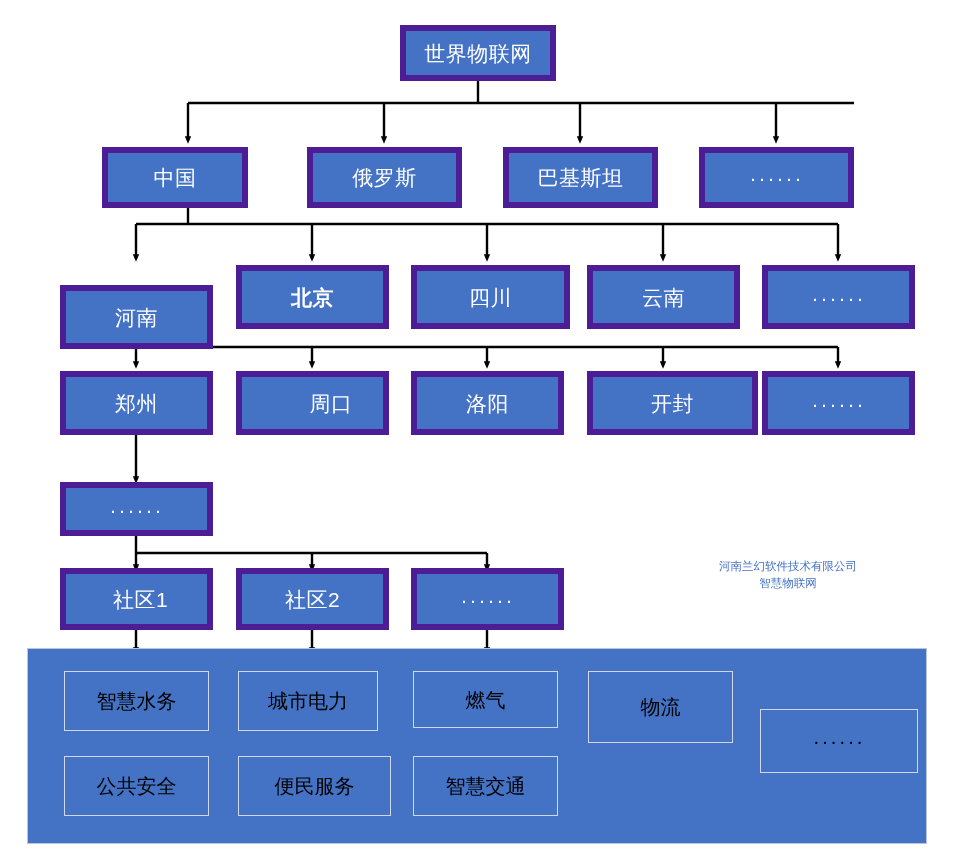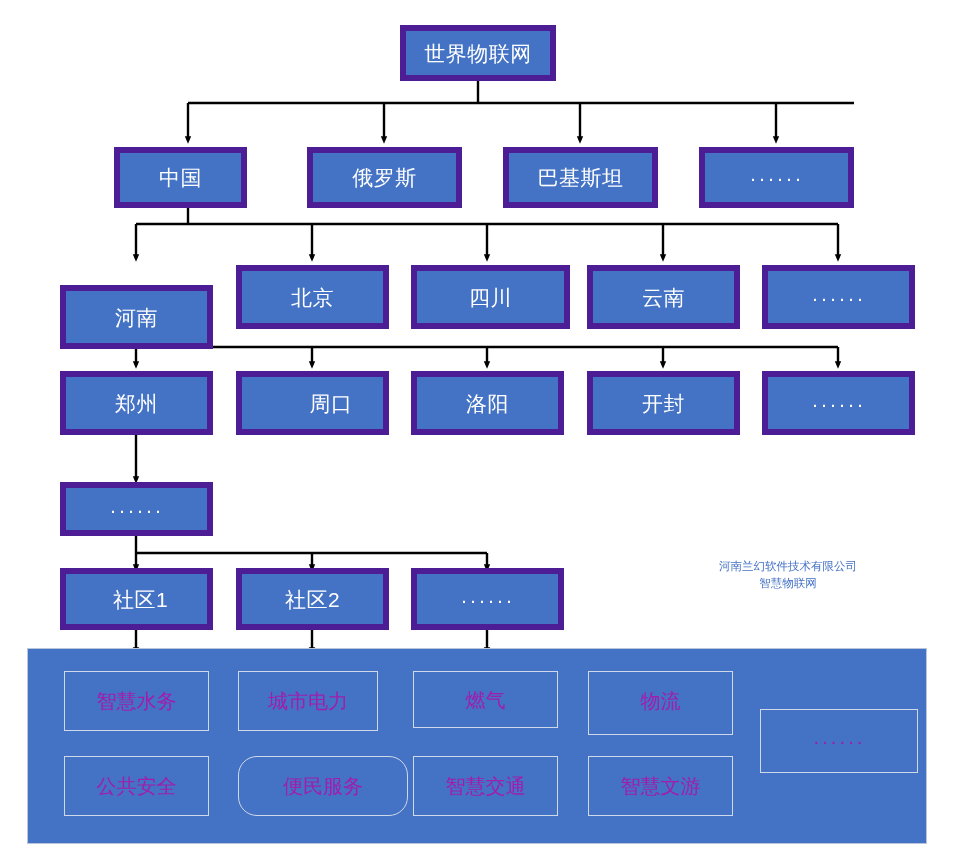--- a/index.html
+++ b/index.html
@@ -50,21 +50,21 @@
     box-sizing: border-box;
     background: #4472C4;
     border: 1px solid #b9c5dd;
     z-index: 2;
   }
   .svc {
     position: absolute;
     box-sizing: border-box;
     background: transparent;
     border: 1px solid #cfd9ea;
-    color: #a21caf;
+    color: #000000;
     display: flex;
     align-items: center;
     justify-content: center;
     font-size: 20px;
     line-height: 1;
     z-index: 4;
   }
   .svc.ellipsis {
     letter-spacing: 2px;
   }
@@ -126,37 +126,37 @@
       <path d="M136,630 L136,651" marker-end="url(#arrow)"></path>
       <path d="M312,630 L312,651" marker-end="url(#arrow)"></path>
       <path d="M487,630 L487,651" marker-end="url(#arrow)"></path>
     </g>
   </svg>
 
   <div class="node" style="left:400px; top:25px; width:156px; height:56px;">
     <span>世界物联网</span>
   </div>
 
-  <div class="node" style="left:114px; top:147px; width:133px; height:61px;">
+  <div class="node" style="left:102px; top:147px; width:146px; height:61px;">
     <span>中国</span>
   </div>
   <div class="node" style="left:307px; top:147px; width:155px; height:61px;">
     <span>俄罗斯</span>
   </div>
   <div class="node" style="left:503px; top:147px; width:155px; height:61px;">
     <span>巴基斯坦</span>
   </div>
   <div class="node ellipsis" style="left:699px; top:147px; width:155px; height:61px;">
     <span>······</span>
   </div>
 
   <div class="node" style="left:60px; top:265px; width:153px; height:64px;margin-top:20px;">
     <span>河南</span>
   </div>
-  <div class="node" style="left:236px; top:265px; width:153px; height:64px;">
+  <div class="node" style="left:236px; top:265px; width:153px; height:64px;font-weight:bold;">
     <span>北京</span>
   </div>
   <div class="node" style="left:411px; top:265px; width:159px; height:64px;">
     <span>四川</span>
   </div>
   <div class="node" style="left:587px; top:265px; width:153px; height:64px;">
     <span>云南</span>
   </div>
   <div class="node ellipsis" style="left:762px; top:265px; width:153px; height:64px;">
     <span>······</span>
@@ -164,21 +164,21 @@
 
   <div class="node" style="left:60px; top:371px; width:153px; height:64px;">
     <span>郑州</span>
   </div>
   <div class="node" style="left:236px; top:371px; width:153px; height:64px;padding-left:37px;">
     <span>周口</span>
   </div>
   <div class="node" style="left:411px; top:371px; width:153px; height:64px;">
     <span>洛阳</span>
   </div>
-  <div class="node" style="left:587px; top:371px; width:153px; height:64px;">
+  <div class="node" style="left:587px; top:371px; width:171px; height:64px;">
     <span>开封</span>
   </div>
   <div class="node ellipsis" style="left:762px; top:371px; width:153px; height:64px;">
     <span>······</span>
   </div>
 
   <div class="node ellipsis" style="left:60px; top:482px; width:153px; height:54px;">
     <span>······</span>
   </div>
 
@@ -196,35 +196,32 @@
 
   <div class="svc" style="left:64px; top:671px; width:145px; height:60px;">
     <span>智慧水务</span>
   </div>
   <div class="svc" style="left:238px; top:671px; width:140px; height:60px;">
     <span>城市电力</span>
   </div>
   <div class="svc" style="left:413px; top:671px; width:145px; height:57px;">
     <span>燃气</span>
   </div>
-  <div class="svc" style="left:588px; top:671px; width:145px; height:64px;font-family:Liberation Mono, monospace;">
+  <div class="svc" style="left:588px; top:671px; width:145px; height:72px;">
     <span>物流</span>
   </div>
 
   <div class="svc" style="left:64px; top:756px; width:145px; height:60px;">
     <span>公共安全</span>
   </div>
-  <div class="svc" style="left:238px; top:756px; width:170px; height:60px;border-radius:19px;">
+  <div class="svc" style="left:238px; top:756px; width:153px; height:60px;">
     <span>便民服务</span>
   </div>
   <div class="svc" style="left:413px; top:756px; width:145px; height:60px;">
     <span>智慧交通</span>
-  </div>
-  <div class="svc" style="left:588px; top:756px; width:145px; height:60px;">
-    <span>智慧文游</span>
   </div>
 
   <div class="svc ellipsis" style="left:760px; top:709px; width:158px; height:64px;">
     <span>······</span>
   </div>
 
   <div class="credit" style="left:703px; top:558px; width:170px;">
     <span>河南兰幻软件技术有限公司</span>
     <span>智慧物联网</span>
   </div>

